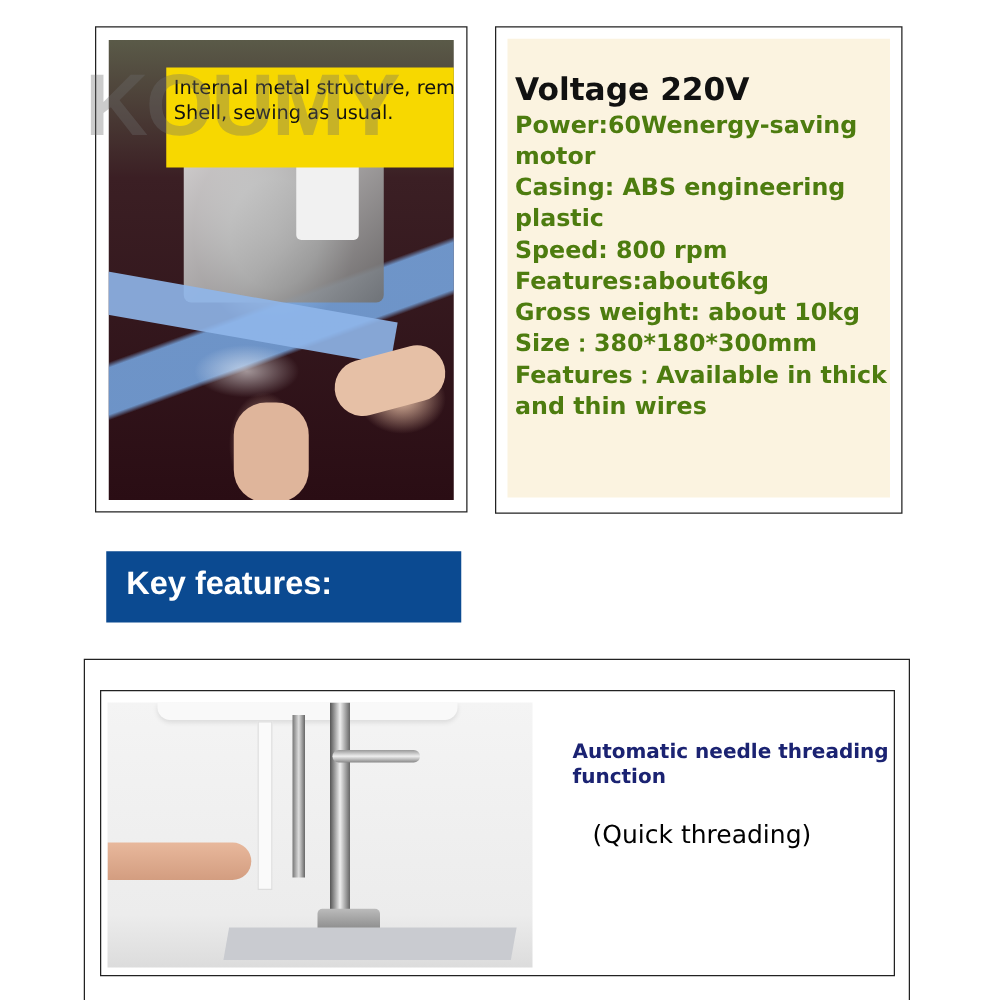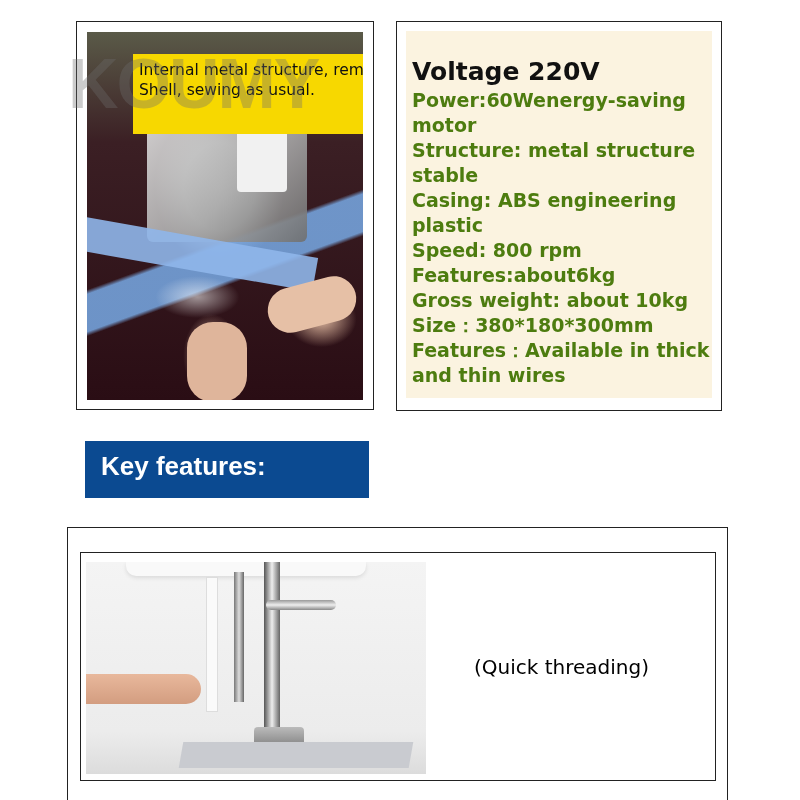--- a/index.html
+++ b/index.html
@@ -84,21 +84,20 @@
     <div class="yellow-note">Internal metal structure, remove. Shell, sewing as usual.</div>
   </div>
 </div>
 <div class="watermark">KOUMY</div>
 
 <div class="frame" id="f2">
   <div class="spec-bg"></div>
   <div class="spec-title">Voltage 220V</div>
   <div class="spec-list">
     <span class="item">Power:60Wenergy-saving motor</span>
-    <span class="item">Structure: metal structure stable</span>
     <span class="item">Casing: ABS engineering plastic</span>
     <span class="item">Speed: 800 rpm</span>
     <span class="item">Features:about6kg</span>
     <span class="item">Gross weight: about 10kg</span>
     <span class="item">Size：380*180*300mm</span>
     <span class="item">Features：Available in thick and thin wires</span>
   </div>
 </div>
 
 <div class="banner">
@@ -110,14 +109,15 @@
   <div class="photo2">
     <div class="p2-top"></div>
     <div class="p2-lever"></div>
     <div class="p2-bar1"></div>
     <div class="p2-bar2"></div>
     <div class="p2-arm"></div>
     <div class="p2-foot"></div>
     <div class="p2-plate"></div>
     <div class="p2-finger"></div>
   </div>
+  <div class="feat-title">Automatic needle threading function</div>
   <div class="feat-sub">(Quick threading)</div>
 </div>
 
 </body></html>

